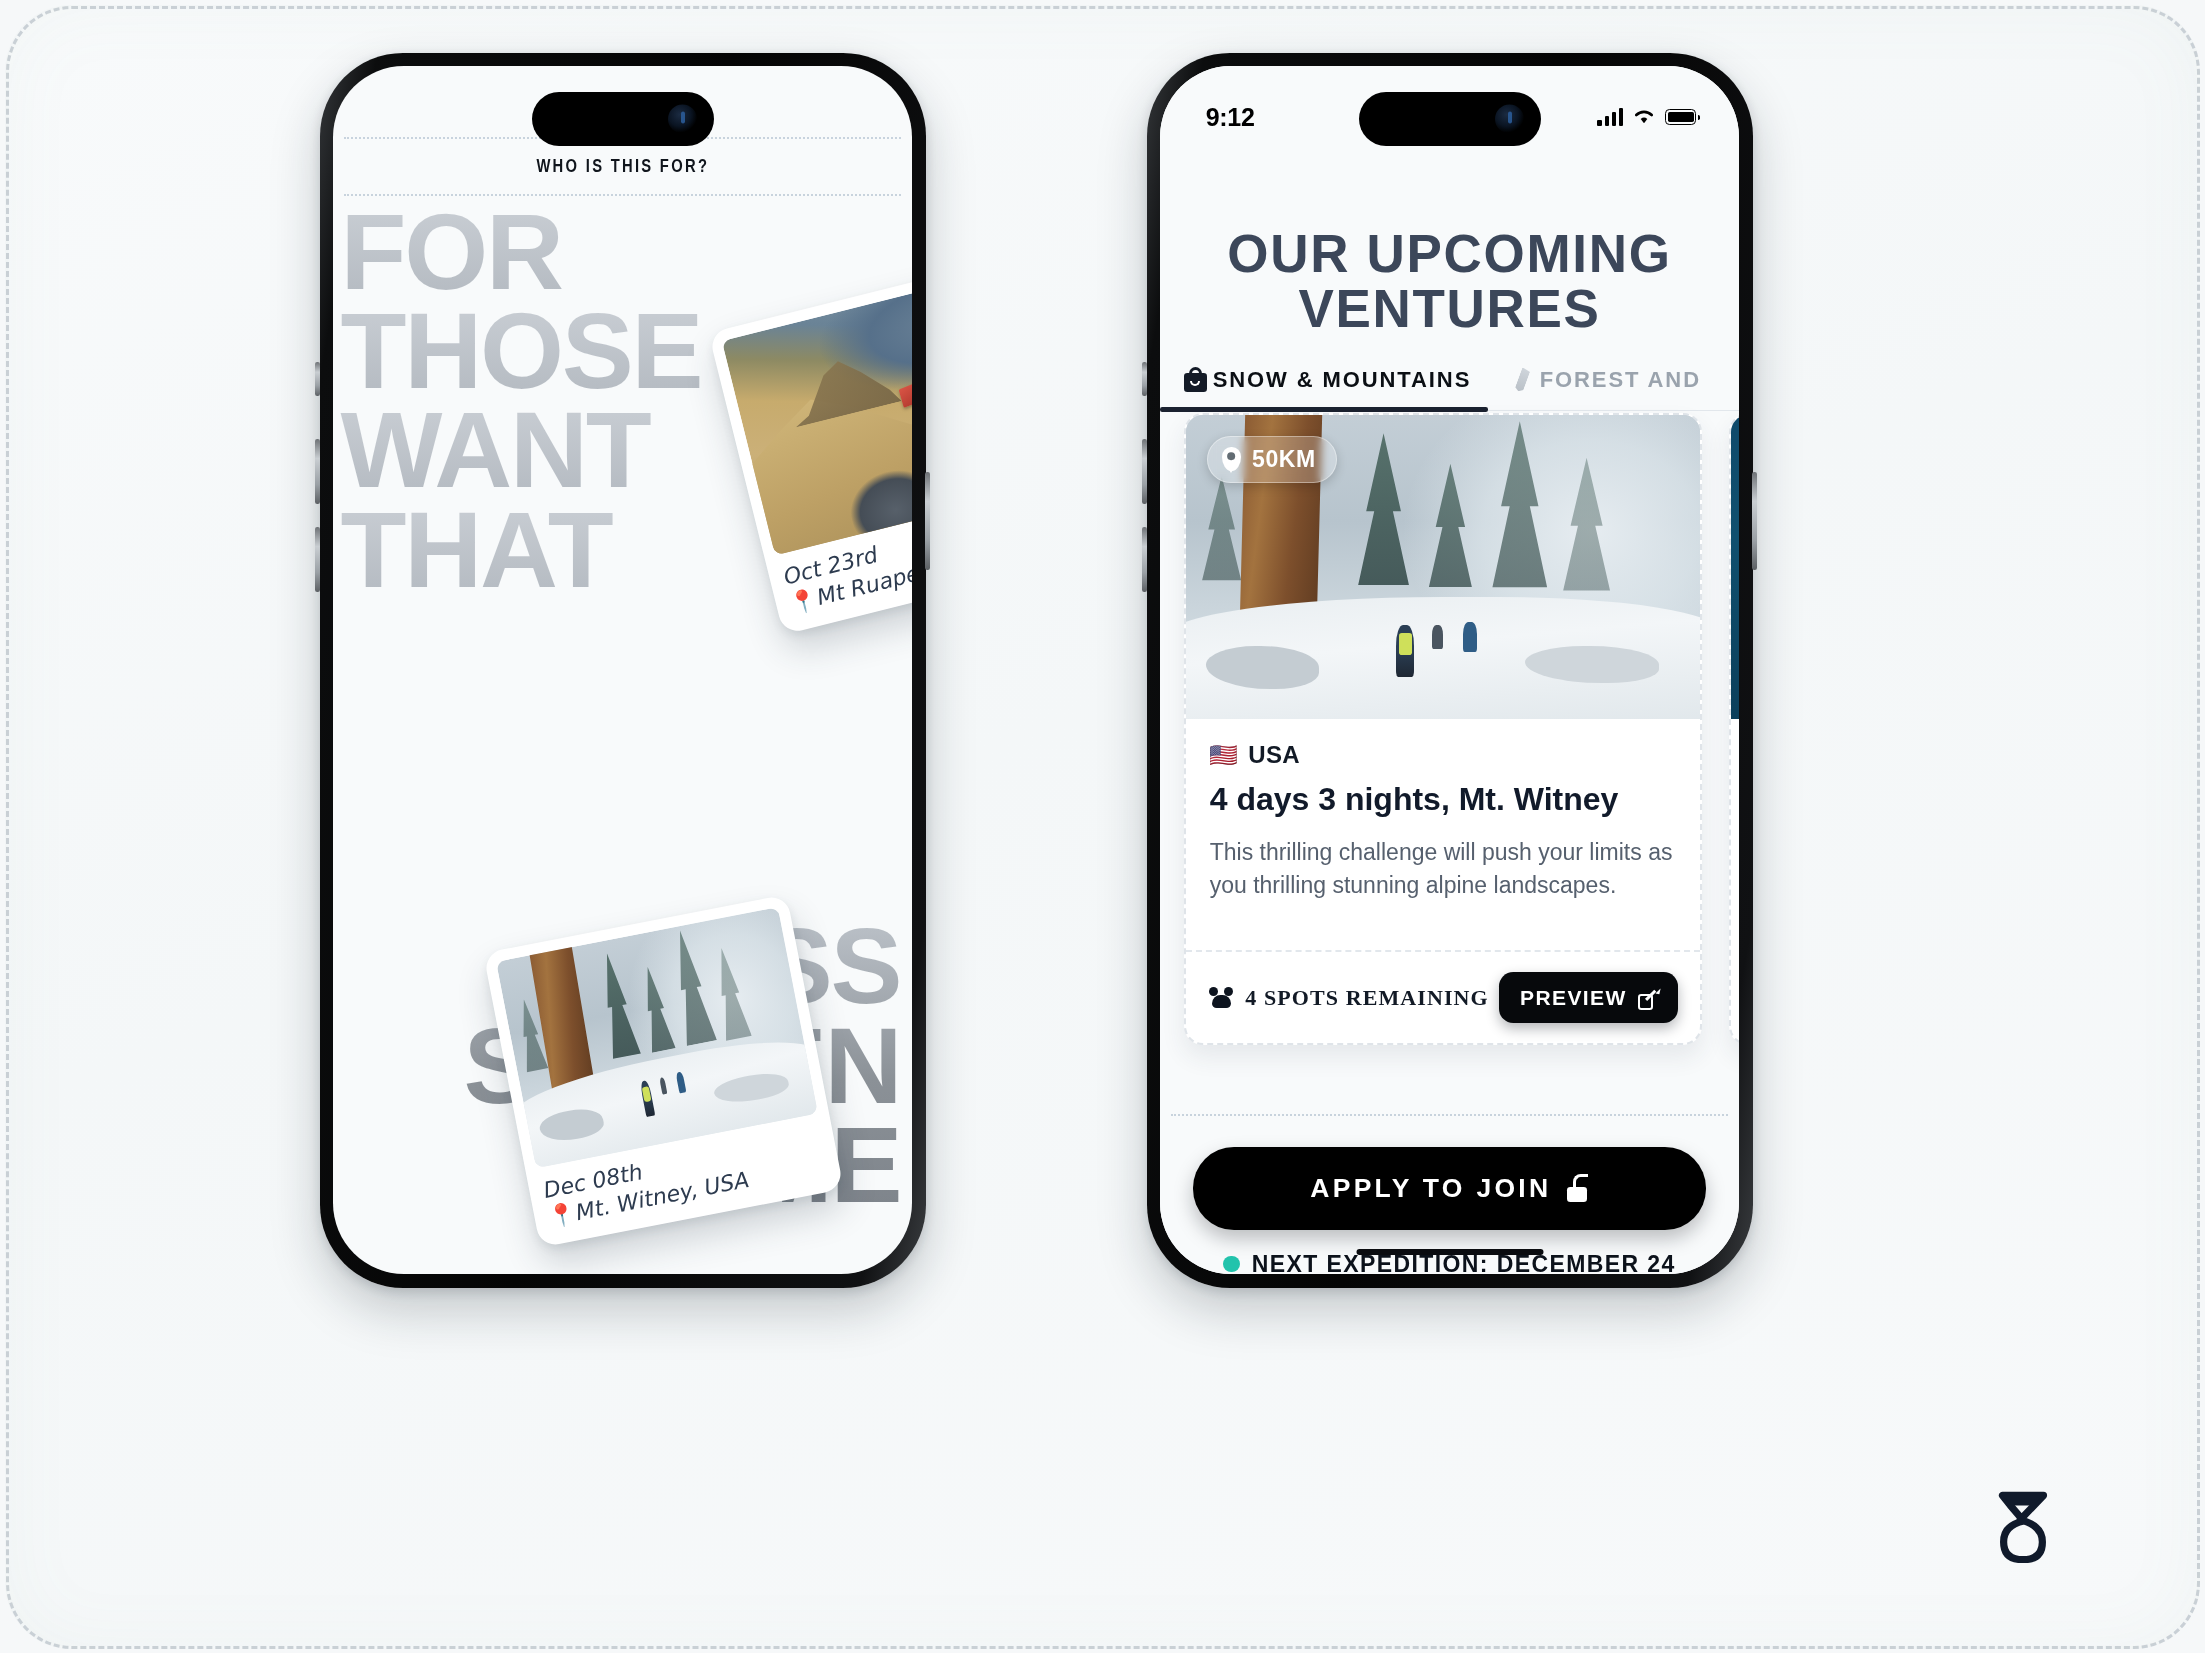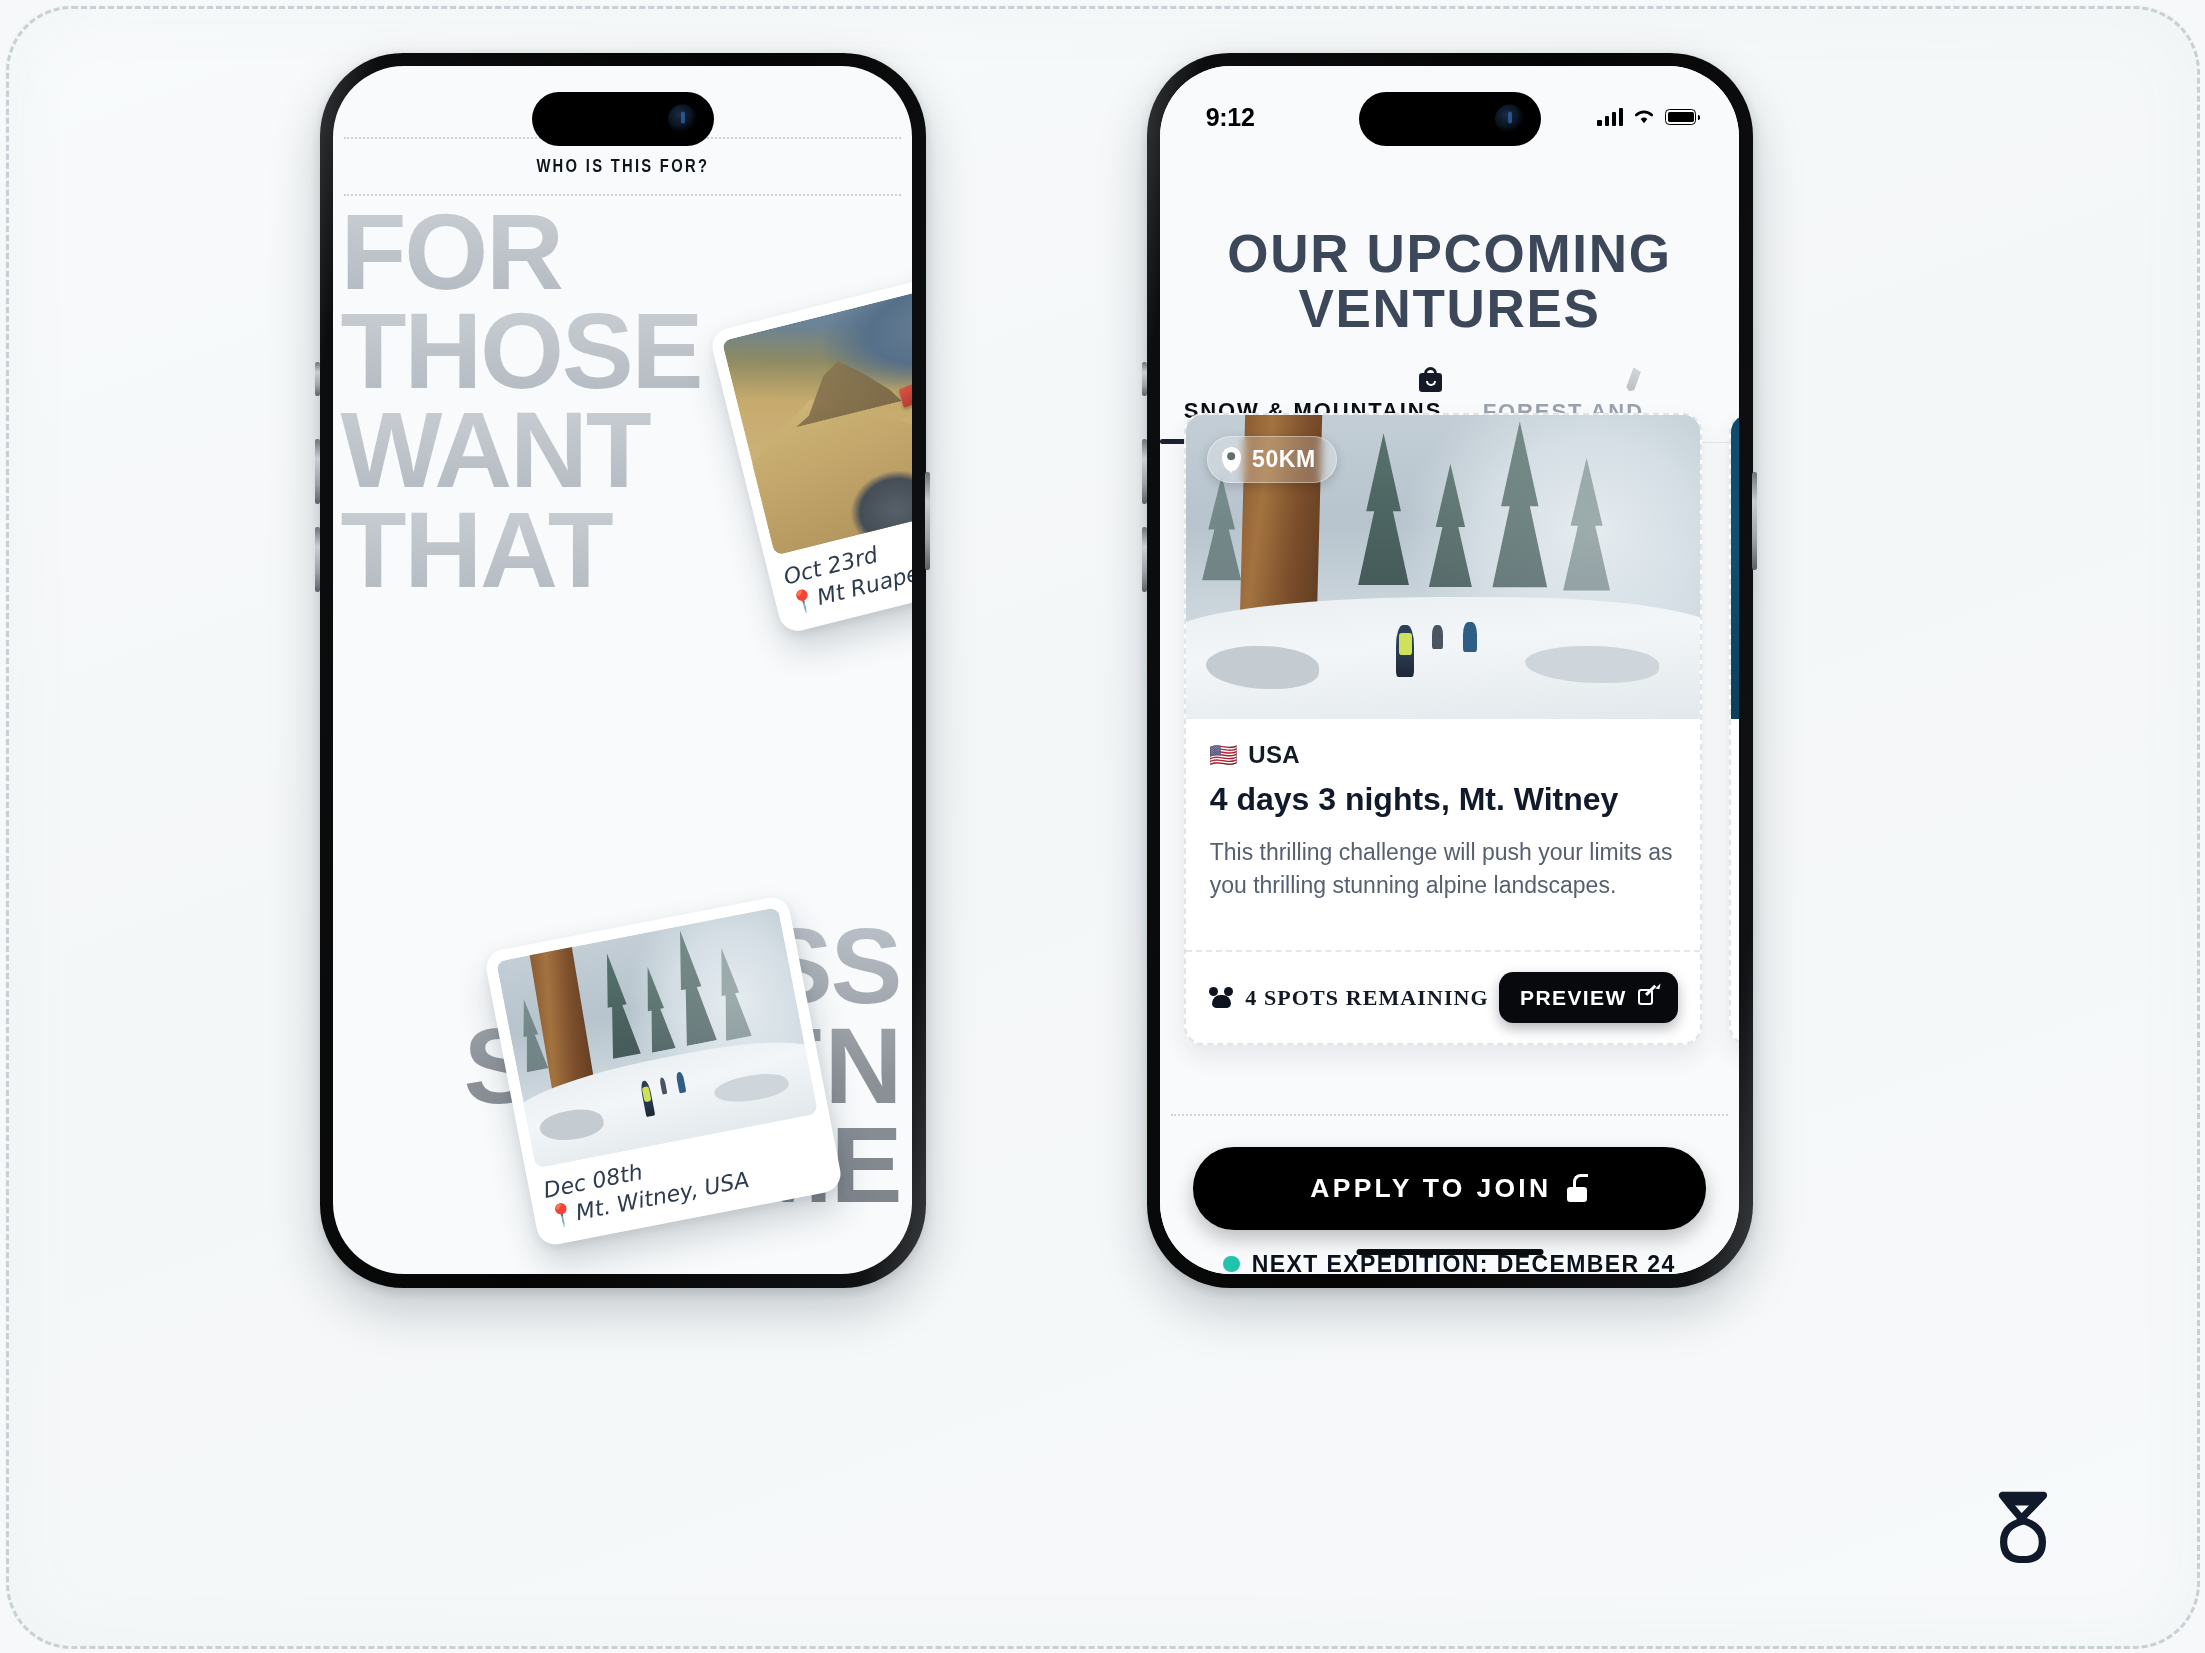--- a/index.html
+++ b/index.html
@@ -297,25 +297,24 @@
     color:#3c475a;
     text-transform:uppercase;
   }
 
   .tabs {
     position:absolute; left:0; right:0; top:287px;
     display:flex;
     border-bottom: 1.7px solid #e2e7ec;
   }
   .tab {
-    display:flex; align-items:flex-end; gap:6px;
+    display:flex; align-items:flex-start; gap:6px;
     padding: 14.3px 16.5px 16.5px 24px;
     position:relative;
     cursor:pointer;
-    flex-direction:column;
   }
   .tab .tlabel {
     font-family:"Liberation Sans Narrow","Liberation Sans",sans-serif;
     font-weight:700; font-size:22px; letter-spacing:1.9px;
     text-transform:uppercase;
     white-space:nowrap;
   }
   .tab.active .tlabel { color:#0b0f14; }
   .tab.inactive .tlabel { color:#9aa3ad; }
   .tab.active::after{
@@ -407,21 +406,21 @@
   .ico-people{ width:26.5px;height:21px;position:relative;flex:0 0 auto; }
   .ico-people .h1{position:absolute;left:1.1px;top:0;width:9.4px;height:9.4px;border-radius:50%;background:#0d141f;}
   .ico-people .h2{position:absolute;right:1.1px;top:0;width:9.4px;height:9.4px;border-radius:50%;background:#0d141f;}
   .ico-people .b{position:absolute;left:3.9px;bottom:0;width:19px;height:13.2px;border-radius:10px 10px 5.5px 5.5px;background:#0d141f;}
   .spots-txt{
     font-family:Liberation Serif, serif;
     font-weight:700;font-size:22px;letter-spacing:1.1px;color:#121a26;text-transform:uppercase;
     white-space:nowrap;
   }
   .preview-btn {
-    display:flex;align-items:flex-start;gap:11px;
+    display:flex;align-items:flex-end;gap:11px;
     background:#07090c;color:#fff;
     padding: 13.2px 21px;
     border-radius: 14.3px;
     border:none;cursor:pointer;
     box-shadow: 0 5.5px 13.2px rgba(10,15,25,.30);
   }
   .preview-btn .ptxt{
     font-family:"Liberation Sans Narrow","Liberation Sans",sans-serif;
     font-weight:700;font-size:21px;letter-spacing:1.4px;text-transform:uppercase;
   }

